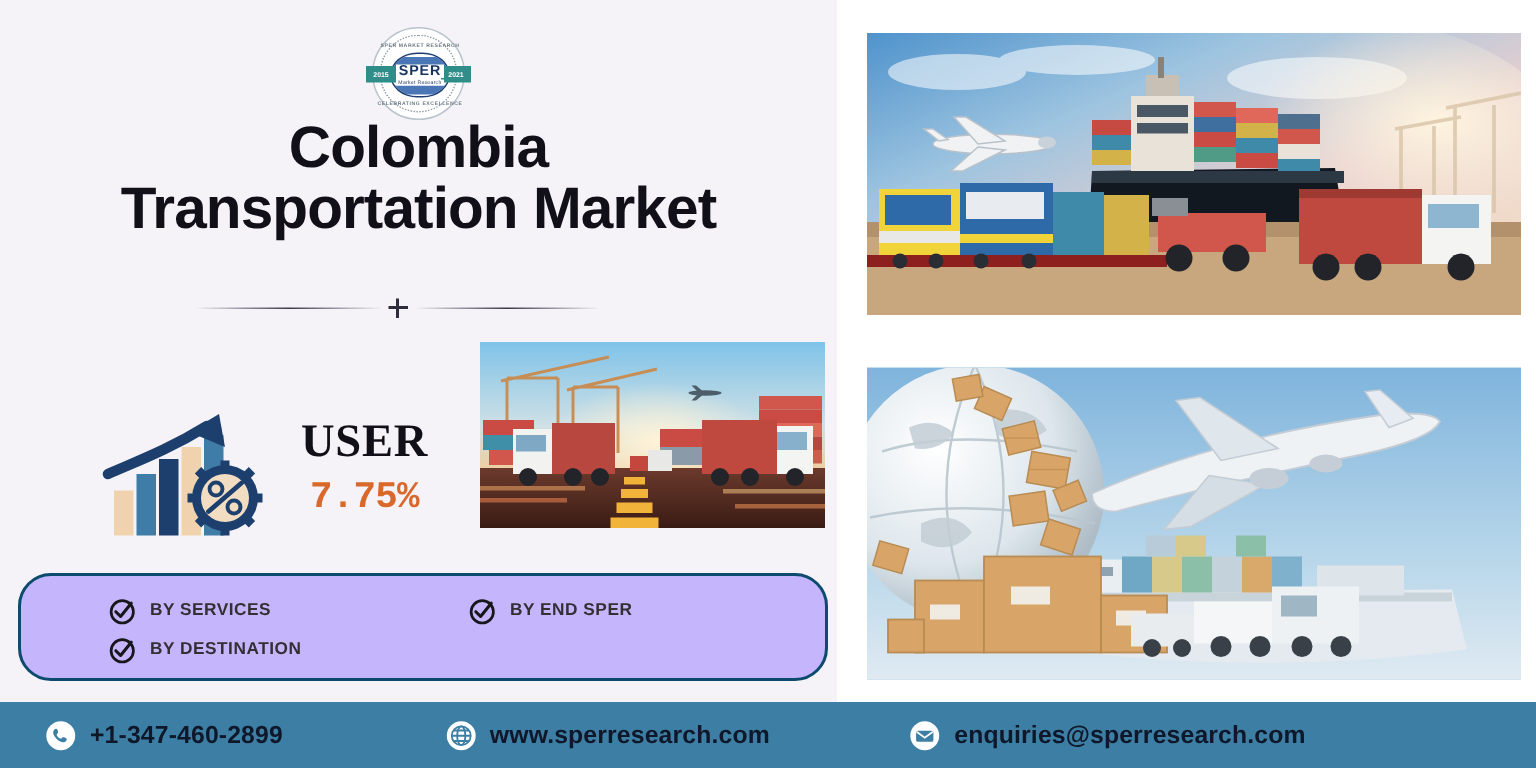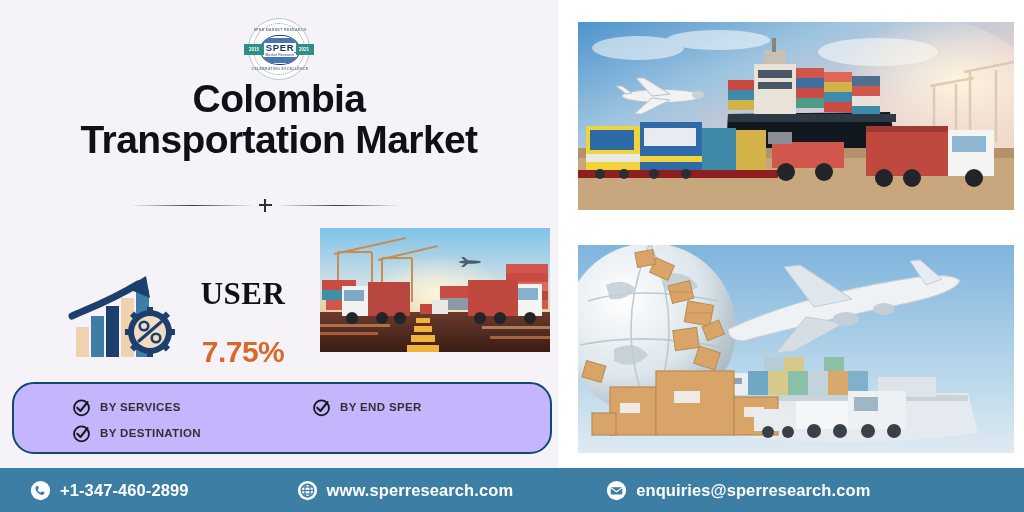--- a/index.html
+++ b/index.html
@@ -109,22 +109,23 @@
   .growth-icon { position: absolute; left: 68px; top: 272px; width: 108px; height: 92px; }
 
   
   .cagr-block { position: absolute; left: 178px; top: 278px; width: 130px; text-align: center; }
   .cagr-label {
     font-family: "Liberation Serif", serif;
     font-size: 31px; font-weight: bold; color: #111018; line-height: 1.05;
     letter-spacing: .5px;
   }
   .cagr-value {
-    margin-top: 24px; font-size: 30px; font-weight: bold; color: #d9682b;
+    margin-top: 6px; font-size: 25px; font-weight: bold; color: #d9682b;
     letter-spacing: -.5px;
+    font-family: Liberation Mono, monospace;
   }
 
   
   .photo-trucks {
     position: absolute; left: 320px; top: 228px; width: 230px; height: 124px;
     overflow: hidden; background: #6d4436;
   }
 
   
   .check-box {
@@ -155,21 +156,21 @@
     position: absolute; left: 20px; top: 245px; width: 436px; height: 208px;
     overflow: hidden; background: #9fc6e0;
   }
 
   
   .footer {
     position: absolute; left: 0; top: 468px; width: 1024px; height: 44px;
     background: #3d7fa4;
     display: flex; align-items: center;
   }
-  .f-item { display: flex; align-items: center; gap: 9px; color: #ffffff; }
+  .f-item { display: flex; align-items: center; gap: 9px; color: #0f172a; }
   .f-item .txt { font-size: 16.5px; font-weight: bold; letter-spacing: .1px; }
   .f-phone { margin-left: 30px; }
   .f-web   { margin-left: 108px; }
   .f-mail  { margin-left: 93px; }
   .f-ico { width: 21px; height: 21px; flex: none; }
 
   
   .scene { position: absolute; inset: 0; }
 </style>
 </head>

